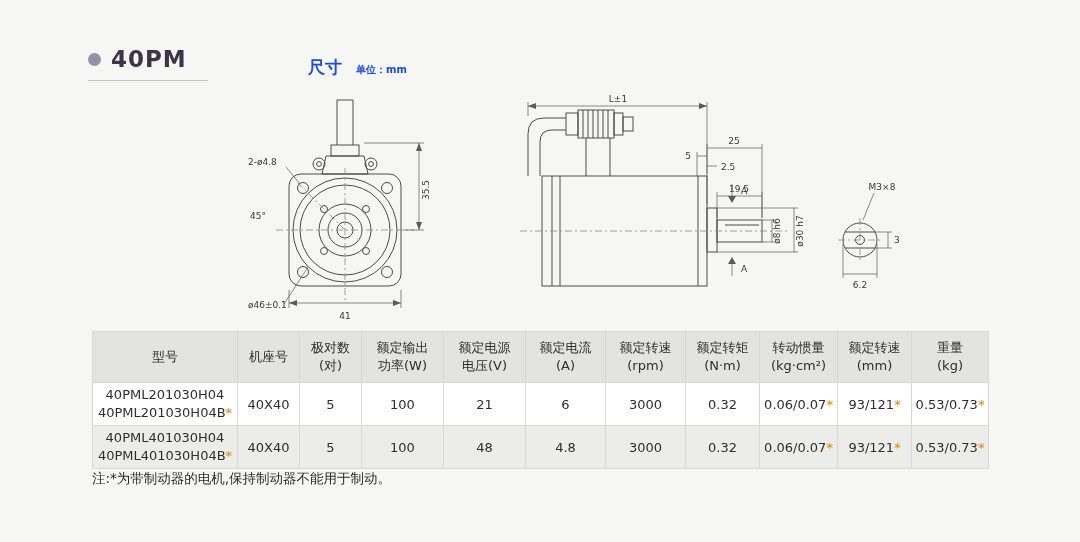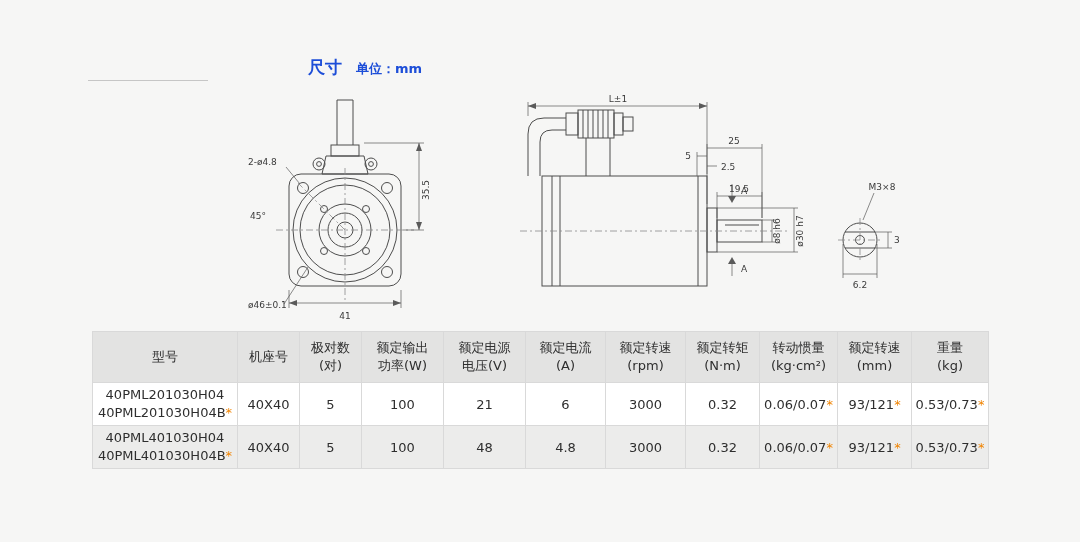--- a/index.html
+++ b/index.html
@@ -8,21 +8,21 @@
     font-family:"DejaVu Sans","Liberation Sans",sans-serif; color:#333;
     overflow:hidden; margin:0 auto;
   }
   
   .title-block { position:absolute; left:88px; top:46px; display:flex; align-items:center; gap:10px; }
   .dot { width:13px; height:13px; border-radius:50%; background:#9a8fa4; }
   .page-title { font-size:23px; font-weight:600; color:#3a3547; letter-spacing:1px; }
   .title-underline { position:absolute; left:88px; top:80px; width:120px; height:1px; background:#c6c6c6; }
   .dim-block { position:absolute; left:308px; top:56px; display:flex; align-items:baseline; gap:14px; color:#1d4ed8; }
   .dim-title { font-size:17px; font-weight:bold; }
-  .dim-unit  { font-size:13px; font-weight:bold; }
+  .dim-unit  { font-size:10px; font-weight:bold; }
 
   
   .front-view { position:absolute; left:246px; top:98px; }
   .side-view  { position:absolute; left:470px; top:92px; }
   .end-view   { position:absolute; left:830px; top:178px; }
   .dwg path, .dwg rect, .dwg circle { fill:none; stroke:#4d4d4d; stroke-width:1; }
   path.cl { stroke:#8a8a8a; stroke-width:0.8; stroke-dasharray:7 3 2 3; fill:none; }
   .dim path { stroke:#5a5a5a; stroke-width:0.7; fill:none; }
   .dim polygon { fill:#5a5a5a; stroke:none; }
   svg text { font-size:9px; fill:#3a3a3a; }
@@ -38,20 +38,24 @@
   .model-cell { line-height:1.35; }
   .star { color:#f08300; }
 
   .note { position:absolute; left:92px; top:470px; font-size:13.5px; color:#2b2b2b; }
 </style>
 </head>
 <body>
 
 <div class="page">
 
+  <div class="title-block">
+    <span class="dot"></span>
+    <span class="page-title">40PM</span>
+  </div>
   <div class="title-underline"></div>
   <div class="dim-block">
     <span class="dim-title">尺寸</span>
     <span class="dim-unit">单位：mm</span>
   </div>
 
   <svg class="front-view" width="205" height="228" viewBox="0 0 205 228">
     <g class="dwg">
       <path d="M91,2 V47 M107,2 V47 M91,2 H107"></path>
       <rect x="85" y="47" width="28" height="11"></rect>
@@ -238,14 +242,15 @@
         <td>4.8</td>
         <td>3000</td>
         <td>0.32</td>
         <td><span>0.06/0.07</span><span class="star">*</span></td>
         <td><span>93/121</span><span class="star">*</span></td>
         <td><span>0.53/0.73</span><span class="star">*</span></td>
       </tr>
     </tbody>
   </table>
 
+  <div class="note">注:*为带制动器的电机,保持制动器不能用于制动。</div>
 
 </div>
 
 </body></html>

